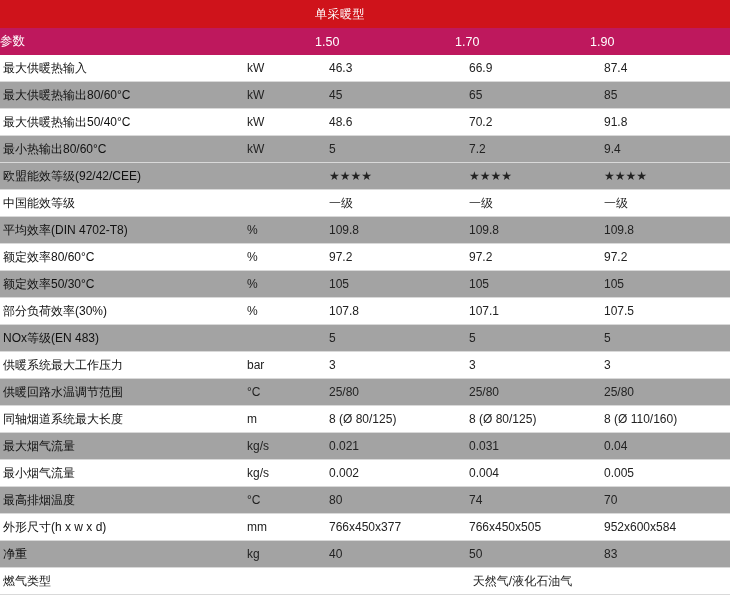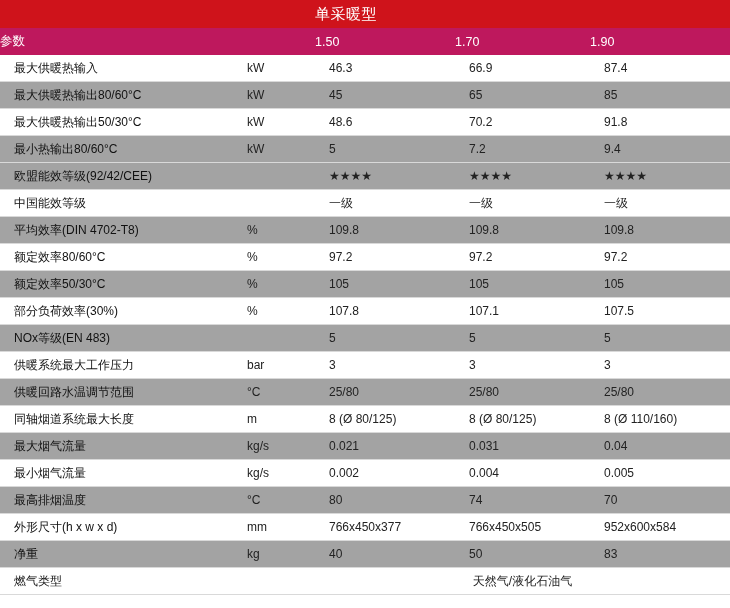--- a/index.html
+++ b/index.html
@@ -35,21 +35,21 @@
   col.c-v3    { width: 140px; }
 
   
   tr.hdr-top td {
     background: #cf131b;
     height: 28px;
     color: #ffffff;
   }
   .hdr-top-title {
     color: #ffffff;
-    font-size: 15px;
+    font-size: 12px;
     text-align: center;
     font-weight: normal;
     letter-spacing: 0.5px;
   }
   tr.hdr-cols td {
     background: #be185d;
     height: 27px;
     color: #ffffff;
     font-size: 12.5px;
   }
@@ -65,21 +65,21 @@
   tr.row td {
     height: 26px;
     border-bottom: 1px solid #d9d9d9;
     font-size: 12px;
     color: #222222;
   }
   tr.row.alt td {
     background: #a3a3a3;
   }
   tr.row td.param {
-    padding-left: 14px;
+    padding-left: 3px;
     color: #111111;
     margin-left: 48px;
   }
   tr.row td.unit {
     padding-left: 2px;
     color: #222222;
   }
   tr.row td.val {
     padding-left: 14px;
     color: #222222;
@@ -126,21 +126,21 @@
         <td class="val">87.4</td>
       </tr>
       <tr class="row alt">
         <td class="param">最大供暖热输出80/60°C</td>
         <td class="unit">kW</td>
         <td class="val">45</td>
         <td class="val">65</td>
         <td class="val">85</td>
       </tr>
       <tr class="row">
-        <td class="param">最大供暖热输出50/30°C</td>
+        <td class="param">最大供暖热输出50/40°C</td>
         <td class="unit">kW</td>
         <td class="val">48.6</td>
         <td class="val">70.2</td>
         <td class="val">91.8</td>
       </tr>
       <tr class="row alt">
         <td class="param">最小热输出80/60°C</td>
         <td class="unit">kW</td>
         <td class="val">5</td>
         <td class="val">7.2</td>

